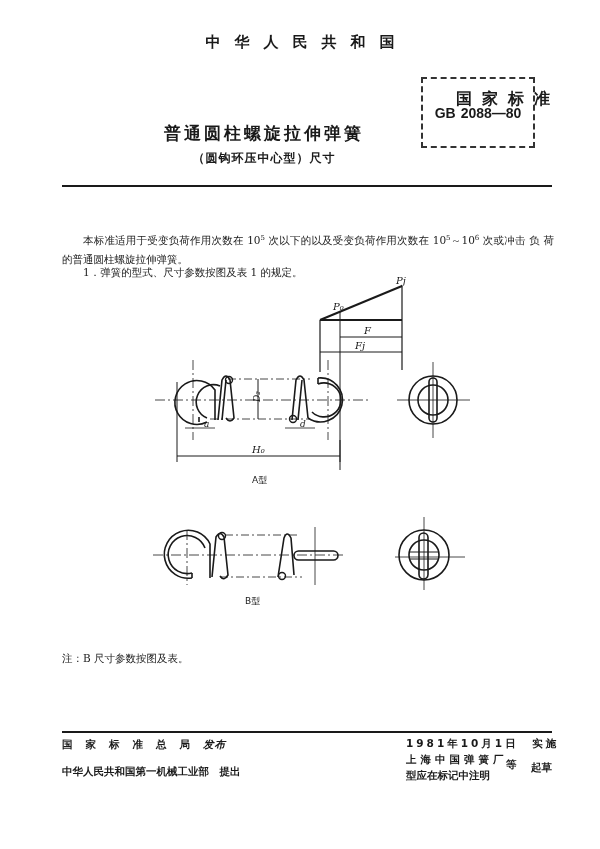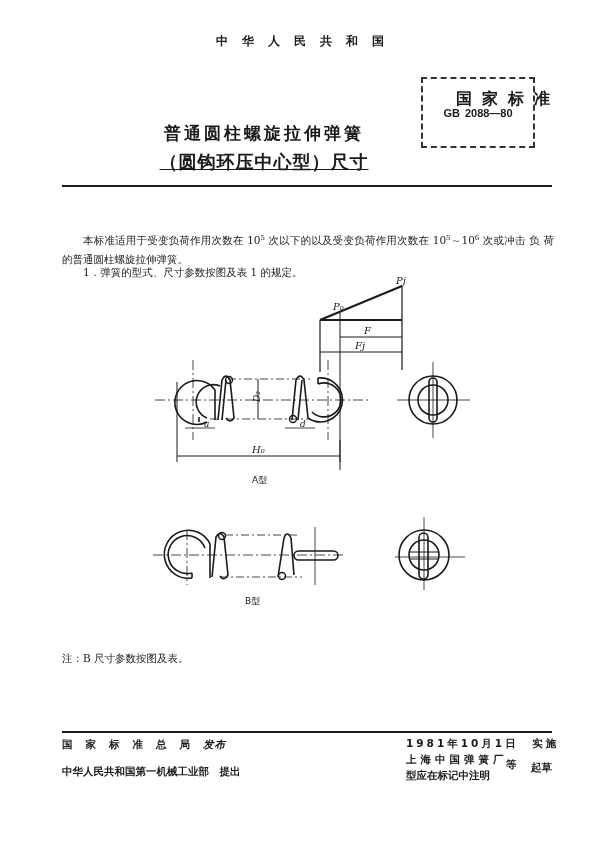--- a/index.html
+++ b/index.html
@@ -2,25 +2,25 @@
 <html><head>
 <meta charset="utf-8">
 <style>
   html, body { margin: 0; padding: 0; }
   body {
     width: 600px; height: 849px; position: relative; overflow: hidden;
     background: #ffffff; color: #1a1a1a;
     font-family: "DejaVu Serif", "Liberation Serif", serif;
   }
   .abs { position: absolute; }
-  .hdr1 { left: 0; width: 600px; top: 33px; text-align: center; font-family: "DejaVu Sans", sans-serif; font-weight: bold; font-size: 12px; letter-spacing: 14px; padding-left: 14px; box-sizing: border-box; }
+  .hdr1 { left: 0; width: 600px; top: 33px; text-align: center; font-family: "DejaVu Sans", sans-serif; font-weight: bold; font-size: 15px; letter-spacing: 14px; padding-left: 14px; box-sizing: border-box; }
   .hdr2 { left: 0; width: 560px; top: 89px; text-align: right; font-family: "DejaVu Sans", sans-serif; font-weight: bold; font-size: 16px; letter-spacing: 10px; }
   .title1 { left: 0; width: 528px; top: 122px; text-align: center; font-family: Liberation Sans, sans-serif; font-weight: bold; font-size: 17px; letter-spacing: 3px; }
-  .title2 { left: 0; width: 528px; top: 150px; text-align: center; font-family: "DejaVu Sans", sans-serif; font-weight: bold; font-size: 18px; letter-spacing: 1px; text-decoration: underline; }
-  .gbbox { left: 421px; top: 77px; width: 114px; height: 71px; border: 2px dashed #333; box-sizing: border-box; display: flex; align-items: center; justify-content: center; font-family: "Liberation Sans", sans-serif; font-weight: bold; font-size: 11px; }
+  .title2 { left: 0; width: 528px; top: 150px; text-align: center; font-family: "DejaVu Sans", sans-serif; font-weight: bold; font-size: 12px; letter-spacing: 1px; }
+  .gbbox { left: 421px; top: 77px; width: 114px; height: 71px; border: 2px dashed #333; box-sizing: border-box; display: flex; align-items: center; justify-content: center; font-family: "Liberation Sans", sans-serif; font-weight: bold; font-size: 14px; }
   .gbbox span.code { margin-right: 5px; }
   .rule { height: 2px; background: #1a1a1a; }
   .para { font-size: 10.5px; line-height: 19px; margin-top: 33px; }
   .p1 { left: 62px; top: 196px; width: 492px; text-indent: 21px; text-align: justify; }
   .p2 { left: 83px; top: 230px; width: 460px; }
   .sup { font-size: 7px; vertical-align: 4px; }
   .note { left: 62px; top: 652px; font-size: 10.5px; }
   .foot { font-family: "DejaVu Sans", sans-serif; font-weight: bold; font-size: 10.5px; }
   .f1 { left: 62px; top: 738px; letter-spacing: 13px; }
   .f1 .pub { letter-spacing: 1px; font-style: italic; }

